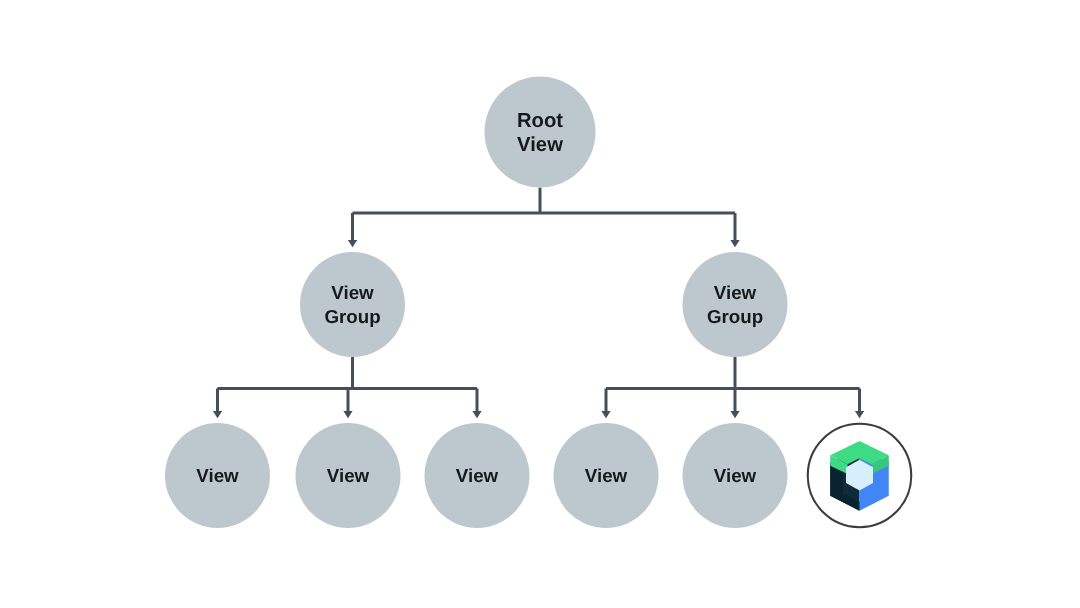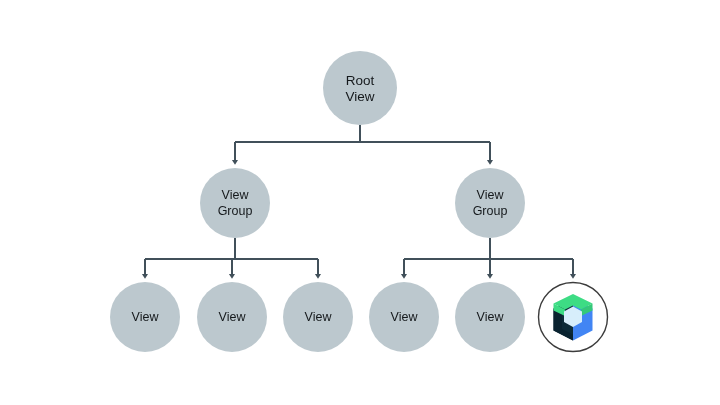--- a/index.html
+++ b/index.html
@@ -11,20 +11,21 @@
     width: 720px;
     height: 405px;
     overflow: hidden;
     font-family: "Liberation Sans", sans-serif;
   }
   #diagram-root {
     position: relative;
     width: 720px;
     height: 405px;
     background: #ffffff;
+    font-weight: bold;
   }
   #tree-svg {
     position: absolute;
     left: 0;
     top: 0;
     width: 720px;
     height: 405px;
     display: block;
   }
   .node-label {

